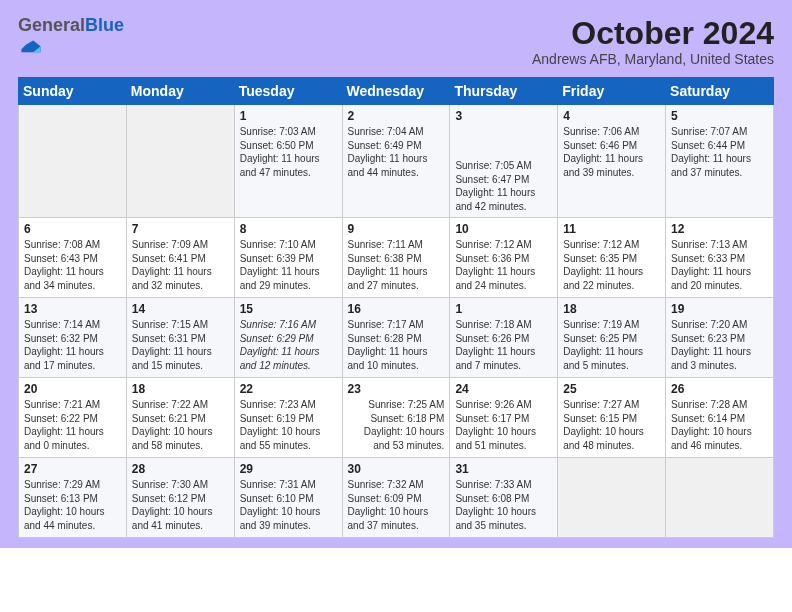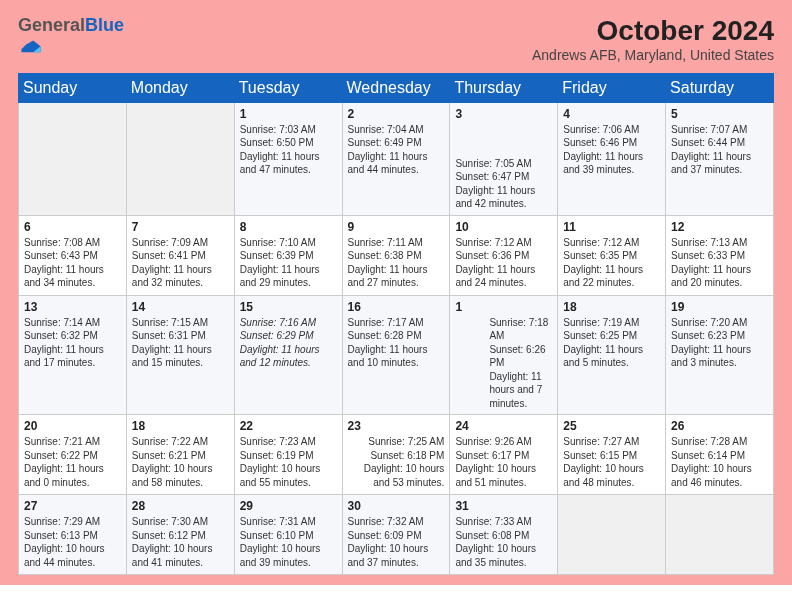--- a/index.html
+++ b/index.html
@@ -5,21 +5,21 @@
     * { box-sizing: border-box; margin: 0; padding: 0; }
     body {
       font-family: Arial, sans-serif;
       background: #fff;
       width: 792px;
       min-height: 612px;
       overflow: hidden;
     }
     .page {
       width: 792px;
-      background: #fca5a5;
+      background: #c4b5fd;
       padding: 16px 18px 10px 18px;
     }
     .header {
       display: flex;
       justify-content: space-between;
       align-items: flex-start;
       margin-bottom: 10px;
     }
     .logo {
       display: flex;
@@ -34,39 +34,39 @@
     .logo-blue { color: #1565c0; }
     .logo-icon {
       width: 22px;
       height: 22px;
       margin-left: 2px;
     }
     .title-block {
       text-align: right;
     }
     .cal-title {
-      font-size: 28px;
+      font-size: 32px;
       font-weight: bold;
       color: #222;
       line-height: 1.1;
     }
     .cal-subtitle {
       font-size: 14px;
       color: #444;
     }
     table {
       width: 100%;
       border-collapse: collapse;
       table-layout: fixed;
     }
     thead tr th {
       background: #1565c0;
       color: #fff;
-      font-size: 16px;
-      font-weight: normal;
+      font-size: 14px;
+      font-weight: bold;
       padding: 5px 4px;
       text-align: left;
       border: 1px solid #1565c0;
     }
     tbody tr td {
       border: 1px solid #ccc;
       vertical-align: top;
       padding: 4px 5px;
       font-size: 10px;
       color: #333;
@@ -228,21 +228,21 @@
 Daylight: 11 hours and 12 minutes.</div>
           </td>
           <td>
             <span class="day-number">16</span>
             <div class="day-info" style="white-space: pre-line;">Sunrise: 7:17 AM
 Sunset: 6:28 PM
 Daylight: 11 hours and 10 minutes.</div>
           </td>
           <td>
             <span class="day-number">1</span>
-            <div class="day-info" style="white-space: pre-line; margin-left: 34px;">Sunrise: 7:18 AM
+            <div class="day-info" style="white-space: pre-line;">Sunrise: 7:18 AM
 Sunset: 6:26 PM
 Daylight: 11 hours and 7 minutes.</div>
           </td>
           <td>
             <span class="day-number">18</span>
             <div class="day-info" style="white-space: pre-line;">Sunrise: 7:19 AM
 Sunset: 6:25 PM
 Daylight: 11 hours and 5 minutes.</div>
           </td>
           <td>

